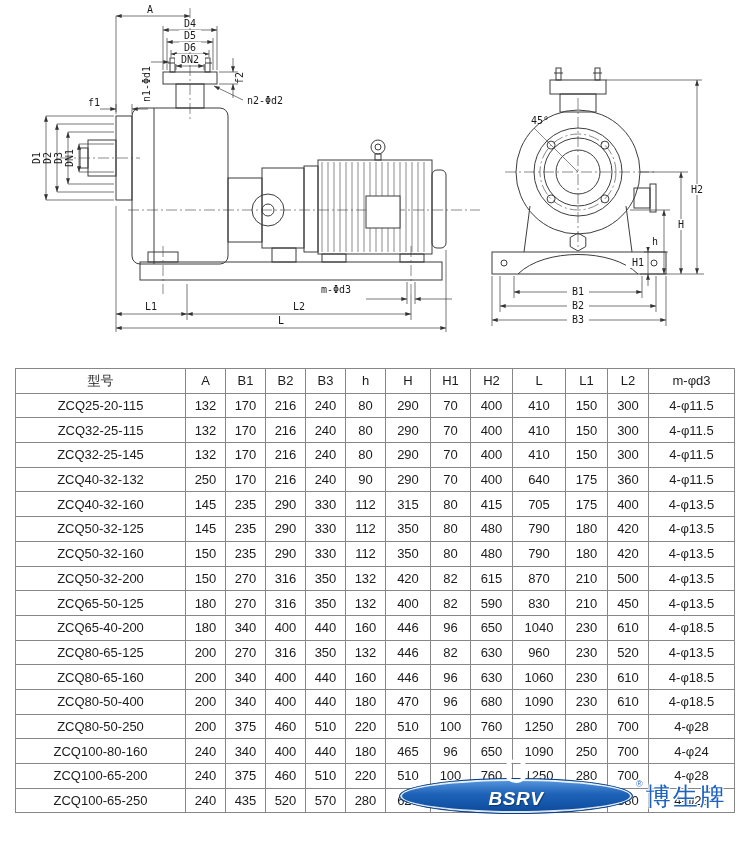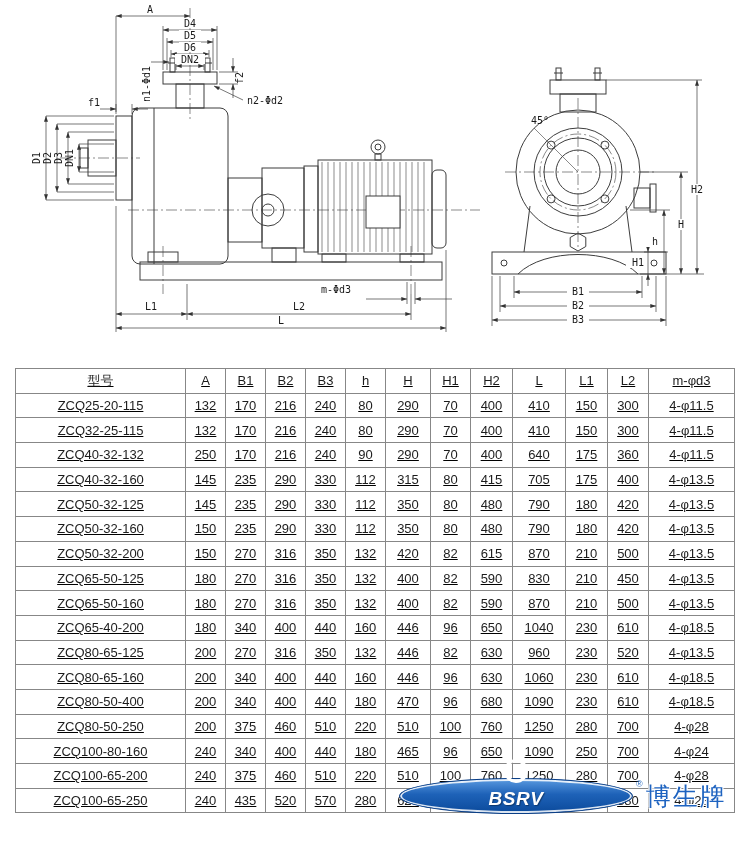--- a/index.html
+++ b/index.html
@@ -10,21 +10,21 @@
   .drawing{position:absolute;left:0;top:0;}
   .ln line,.ln rect,.ln circle,.ln path,.ln polygon{stroke:#3d3d3d;fill:none;stroke-width:1;}
   .ln .thin{stroke-width:.6;}
   .cl{stroke:#3d3d3d !important;stroke-width:.6 !important;stroke-dasharray:11 3 2 3;fill:none !important;}
   .dim line{stroke:#3d3d3d;stroke-width:.7;fill:none;}
   .dl{font:10px "DejaVu Sans Mono",monospace;fill:#1a1a1a;}
   .bg{fill:#fff;stroke:none;}
   .npl{fill:#fff;}
 
   
-  .table-wrap{position:absolute;left:15px;top:368px;z-index:2;text-decoration:underline;}
+  .table-wrap{position:absolute;left:15px;top:368px;z-index:2;}
   .dim-table{border-collapse:collapse;width:719px;table-layout:fixed;
              font-size:13px;color:#1c1c1c;}
   .dim-table th,.dim-table td{border:1px solid #878787;text-align:center;vertical-align:middle;
              height:23.7px;padding:0;font-weight:normal;white-space:nowrap;overflow:hidden;}
 
   
   .watermark{position:absolute;left:399px;top:777px;height:38px;display:flex;align-items:center;z-index:6;}
   .wm-oval{width:232px;height:34px;border-radius:50%;
            background:linear-gradient(180deg,#5a9ae0 0%,#1e62b8 45%,#0b4a9b 100%);
            border:1px solid #0a3e86;box-shadow:inset 0 0 0 2px rgba(255,255,255,.85);
@@ -312,20 +312,35 @@
             <td>80</td>
             <td>290</td>
             <td>70</td>
             <td>400</td>
             <td>410</td>
             <td>150</td>
             <td>300</td>
             <td>4-φ11.5</td>
           </tr>
           <tr>
+            <td>ZCQ32-25-145</td>
+            <td>132</td>
+            <td>170</td>
+            <td>216</td>
+            <td>240</td>
+            <td>80</td>
+            <td>290</td>
+            <td>70</td>
+            <td>400</td>
+            <td>410</td>
+            <td>150</td>
+            <td>300</td>
+            <td>4-φ11.5</td>
+          </tr>
+          <tr>
             <td>ZCQ40-32-132</td>
             <td>250</td>
             <td>170</td>
             <td>216</td>
             <td>240</td>
             <td>90</td>
             <td>290</td>
             <td>70</td>
             <td>400</td>
             <td>640</td>
@@ -402,35 +417,20 @@
             <td>132</td>
             <td>400</td>
             <td>82</td>
             <td>590</td>
             <td>830</td>
             <td>210</td>
             <td>450</td>
             <td>4-φ13.5</td>
           </tr>
           <tr>
-            <td>ZCQ65-50-160</td>
-            <td>180</td>
-            <td>270</td>
-            <td>316</td>
-            <td>350</td>
-            <td>132</td>
-            <td>400</td>
-            <td>82</td>
-            <td>590</td>
-            <td>870</td>
-            <td>210</td>
-            <td>500</td>
-            <td>4-φ13.5</td>
-          </tr>
-          <tr>
             <td>ZCQ65-40-200</td>
             <td>180</td>
             <td>340</td>
             <td>400</td>
             <td>440</td>
             <td>160</td>
             <td>446</td>
             <td>96</td>
             <td>650</td>
             <td>1040</td>

